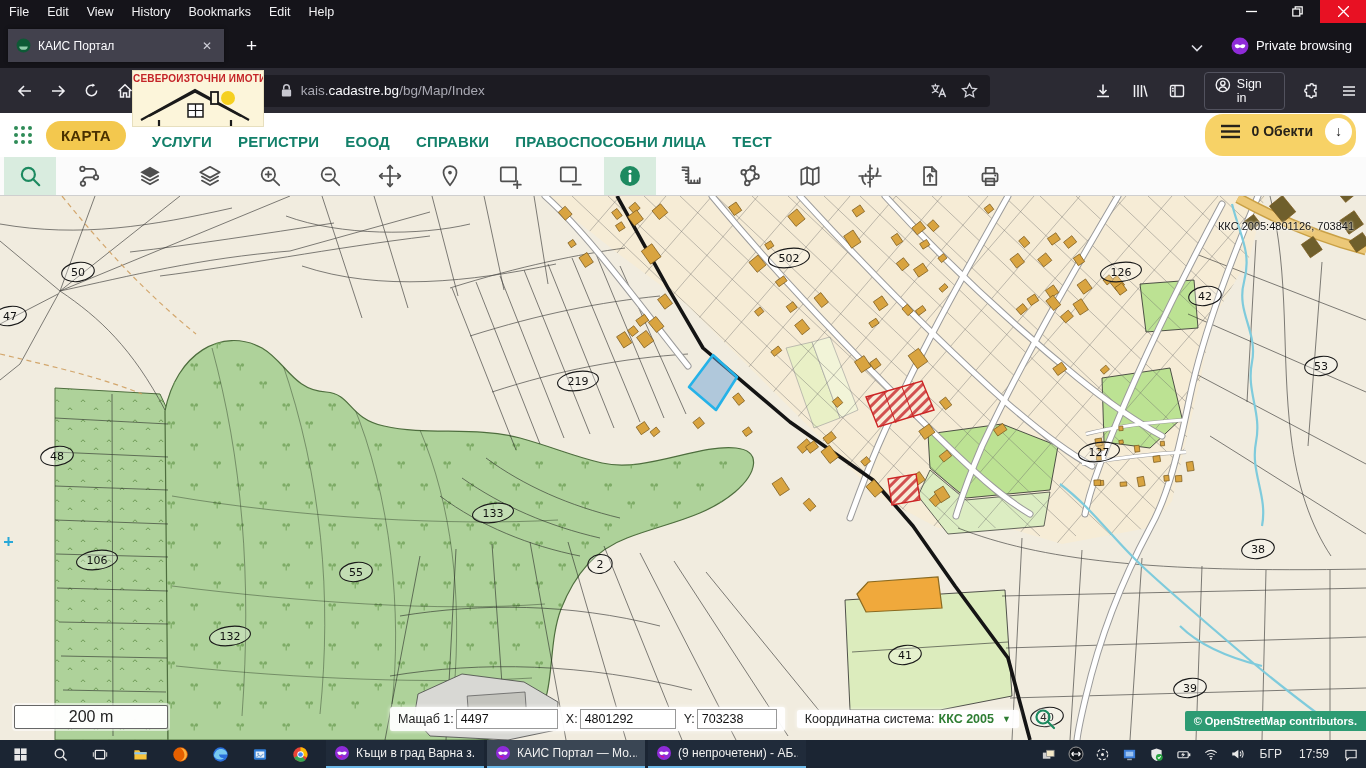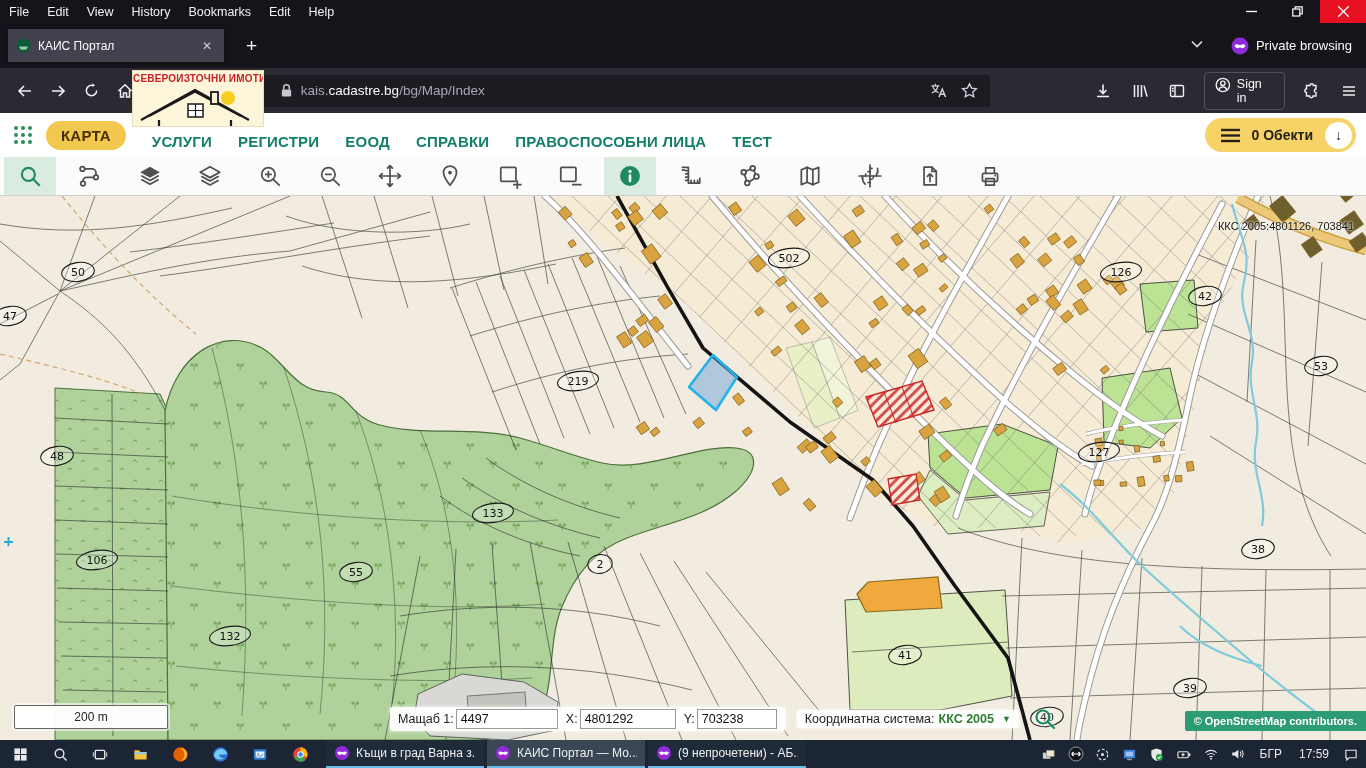--- a/index.html
+++ b/index.html
@@ -15,21 +15,21 @@
   .wc svg{display:block;}
   #wc-close{background:#e81123;}
   
   #tabbar{position:absolute;left:0;top:23px;width:1366px;height:45px;background:#15141a;
     display:flex;align-items:center;}
   #tab-active{margin-left:8px;width:200px;height:33px;background:#42414d;border-radius:0;
     display:flex;align-items:center;padding:0 8px;color:#fbfbfe;font-size:12px;box-shadow:0 0 4px rgba(0,0,0,.4);}
   #tab-title{flex:1;margin-left:7px;white-space:nowrap;overflow:hidden;}
   .tab-close{color:#cfcfd8;font-size:12px;padding:2px 4px;}
   #new-tab{color:#fbfbfe;font-size:19px;margin-left:14px;padding:0 8px;}
-  #tab-right{margin-left:auto;display:flex;align-items:flex-start;margin-right:14px;gap:27px;}
+  #tab-right{margin-left:auto;display:flex;align-items:flex-end;margin-right:14px;gap:27px;}
   #private-badge{display:flex;align-items:center;gap:7px;color:#fbfbfe;font-size:13px;}
   
   #navbar{position:absolute;left:0;top:68px;width:1366px;height:45px;background:#2b2a33;
     display:flex;align-items:center;color:#eaeaef;}
   .nav-btn{width:34px;height:30px;display:flex;align-items:center;justify-content:center;
     font-size:16px;color:#f0f0f4;border-radius:4px;}
   #urlbar{margin-left:6px;width:855px;height:32px;background:#1c1b22;border-radius:4px;
     display:flex;align-items:center;font-size:13.5px;}
   #lock-icon{margin-left:132px;}
   #url-text{margin-left:8px;display:flex;white-space:nowrap;}
@@ -40,40 +40,40 @@
   #signin-btn{display:flex;align-items:flex-start;gap:6px;border:1px solid #52525e;border-radius:4px;
     padding:4px 10px;font-size:12.5px;color:#fbfbfe;margin:0 6px;}
   
   #siteheader{position:absolute;left:0;top:113px;width:1366px;height:44px;background:#ffffff;
     display:flex;align-items:center;border-bottom:1px solid #e4e4e4;}
   #grid-icon{margin-left:12px;}
   #nav-pills{display:flex;align-items:flex-end;gap:26px;margin-left:12px;}
   .site-nav-item{color:#13806a;font-weight:bold;font-size:15px;letter-spacing:.2px;white-space:nowrap;}
   .site-nav-item.active{background:#f3c84e;color:#4a3000;padding:6px 15px;border-radius:17px;}
   #objects-pill{margin-left:auto;margin-right:10px;background:#f7d266;height:34px;border-radius:18px;
-    display:flex;align-items:center;padding:0 4px 0 16px;gap:12px;}
+    display:flex;align-items:center;padding:0 4px 8px 16px;gap:12px;}
   #objects-label{font-weight:bold;font-size:14px;color:#26221a;}
   #objects-arrow{width:27px;height:27px;border-radius:50%;background:#fff;display:flex;
     align-items:center;justify-content:center;font-size:14px;color:#222;font-weight:bold;}
   
   #maptoolbar{position:absolute;left:0;top:157px;width:1366px;height:39px;background:#fbfbfb;
     border-bottom:1px solid #cfcfcf;display:flex;align-items:stretch;padding-left:4px;box-sizing:border-box;}
   .tool-tile{width:52px;margin-right:8px;display:flex;align-items:center;justify-content:center;}
   .tool-tile.active{background:#d9ecdf;}
   .tool-tile svg{width:26px;height:26px;}
   
   #map{position:absolute;left:0;top:196px;width:1366px;height:544px;background:#f1ecdf;overflow:hidden;}
   #map-svg{position:absolute;left:0;top:0;}
   #cursor-coords{position:absolute;right:12px;top:24px;font-size:11px;color:#111;
     text-shadow:0 0 2px #fff,0 0 3px #fff;}
   #map-watermark{position:absolute;left:126px;top:448px;font-size:34px;font-weight:bold;
     letter-spacing:2px;color:rgba(200,70,70,.6);white-space:nowrap;}
   #scalebar{position:absolute;left:14px;bottom:11px;width:152px;height:22px;background:rgba(255,255,255,.97);
     border:1.5px solid #666;border-radius:2px;display:flex;align-items:center;justify-content:center;
-    font-size:12px;color:#222;box-shadow:0 0 0 2px rgba(255,255,255,.55);}
+    font-size:16px;color:#222;box-shadow:0 0 0 2px rgba(255,255,255,.55);}
   #attribution{position:absolute;right:0;bottom:9px;background:#2d9b73;color:#fff;font-size:11px;
     font-weight:bold;padding:4px 9px;border-radius:2px 0 0 2px;}
   #statusbar{position:absolute;left:390px;bottom:9px;display:flex;align-items:center;gap:12px;font-size:12.5px;}
   .status-chip{background:rgba(255,255,255,.95);border-radius:2px;padding:2px 8px;display:flex;
     align-items:center;gap:2px;color:#222;box-shadow:0 0 4px rgba(255,255,255,.8);}
   .status-input{height:18px;border:1px solid #999;font-size:12.5px;padding:0 4px;color:#111;
     background:#fff;font-family:inherit;}
   #crs-value{font-weight:bold;color:#2e7d32;margin-left:2px;}
   #crs-caret{font-size:9px;color:#2e7d32;margin-left:6px;}
   #map-search{margin-left:2px;filter:drop-shadow(0 0 2px #fff);}

